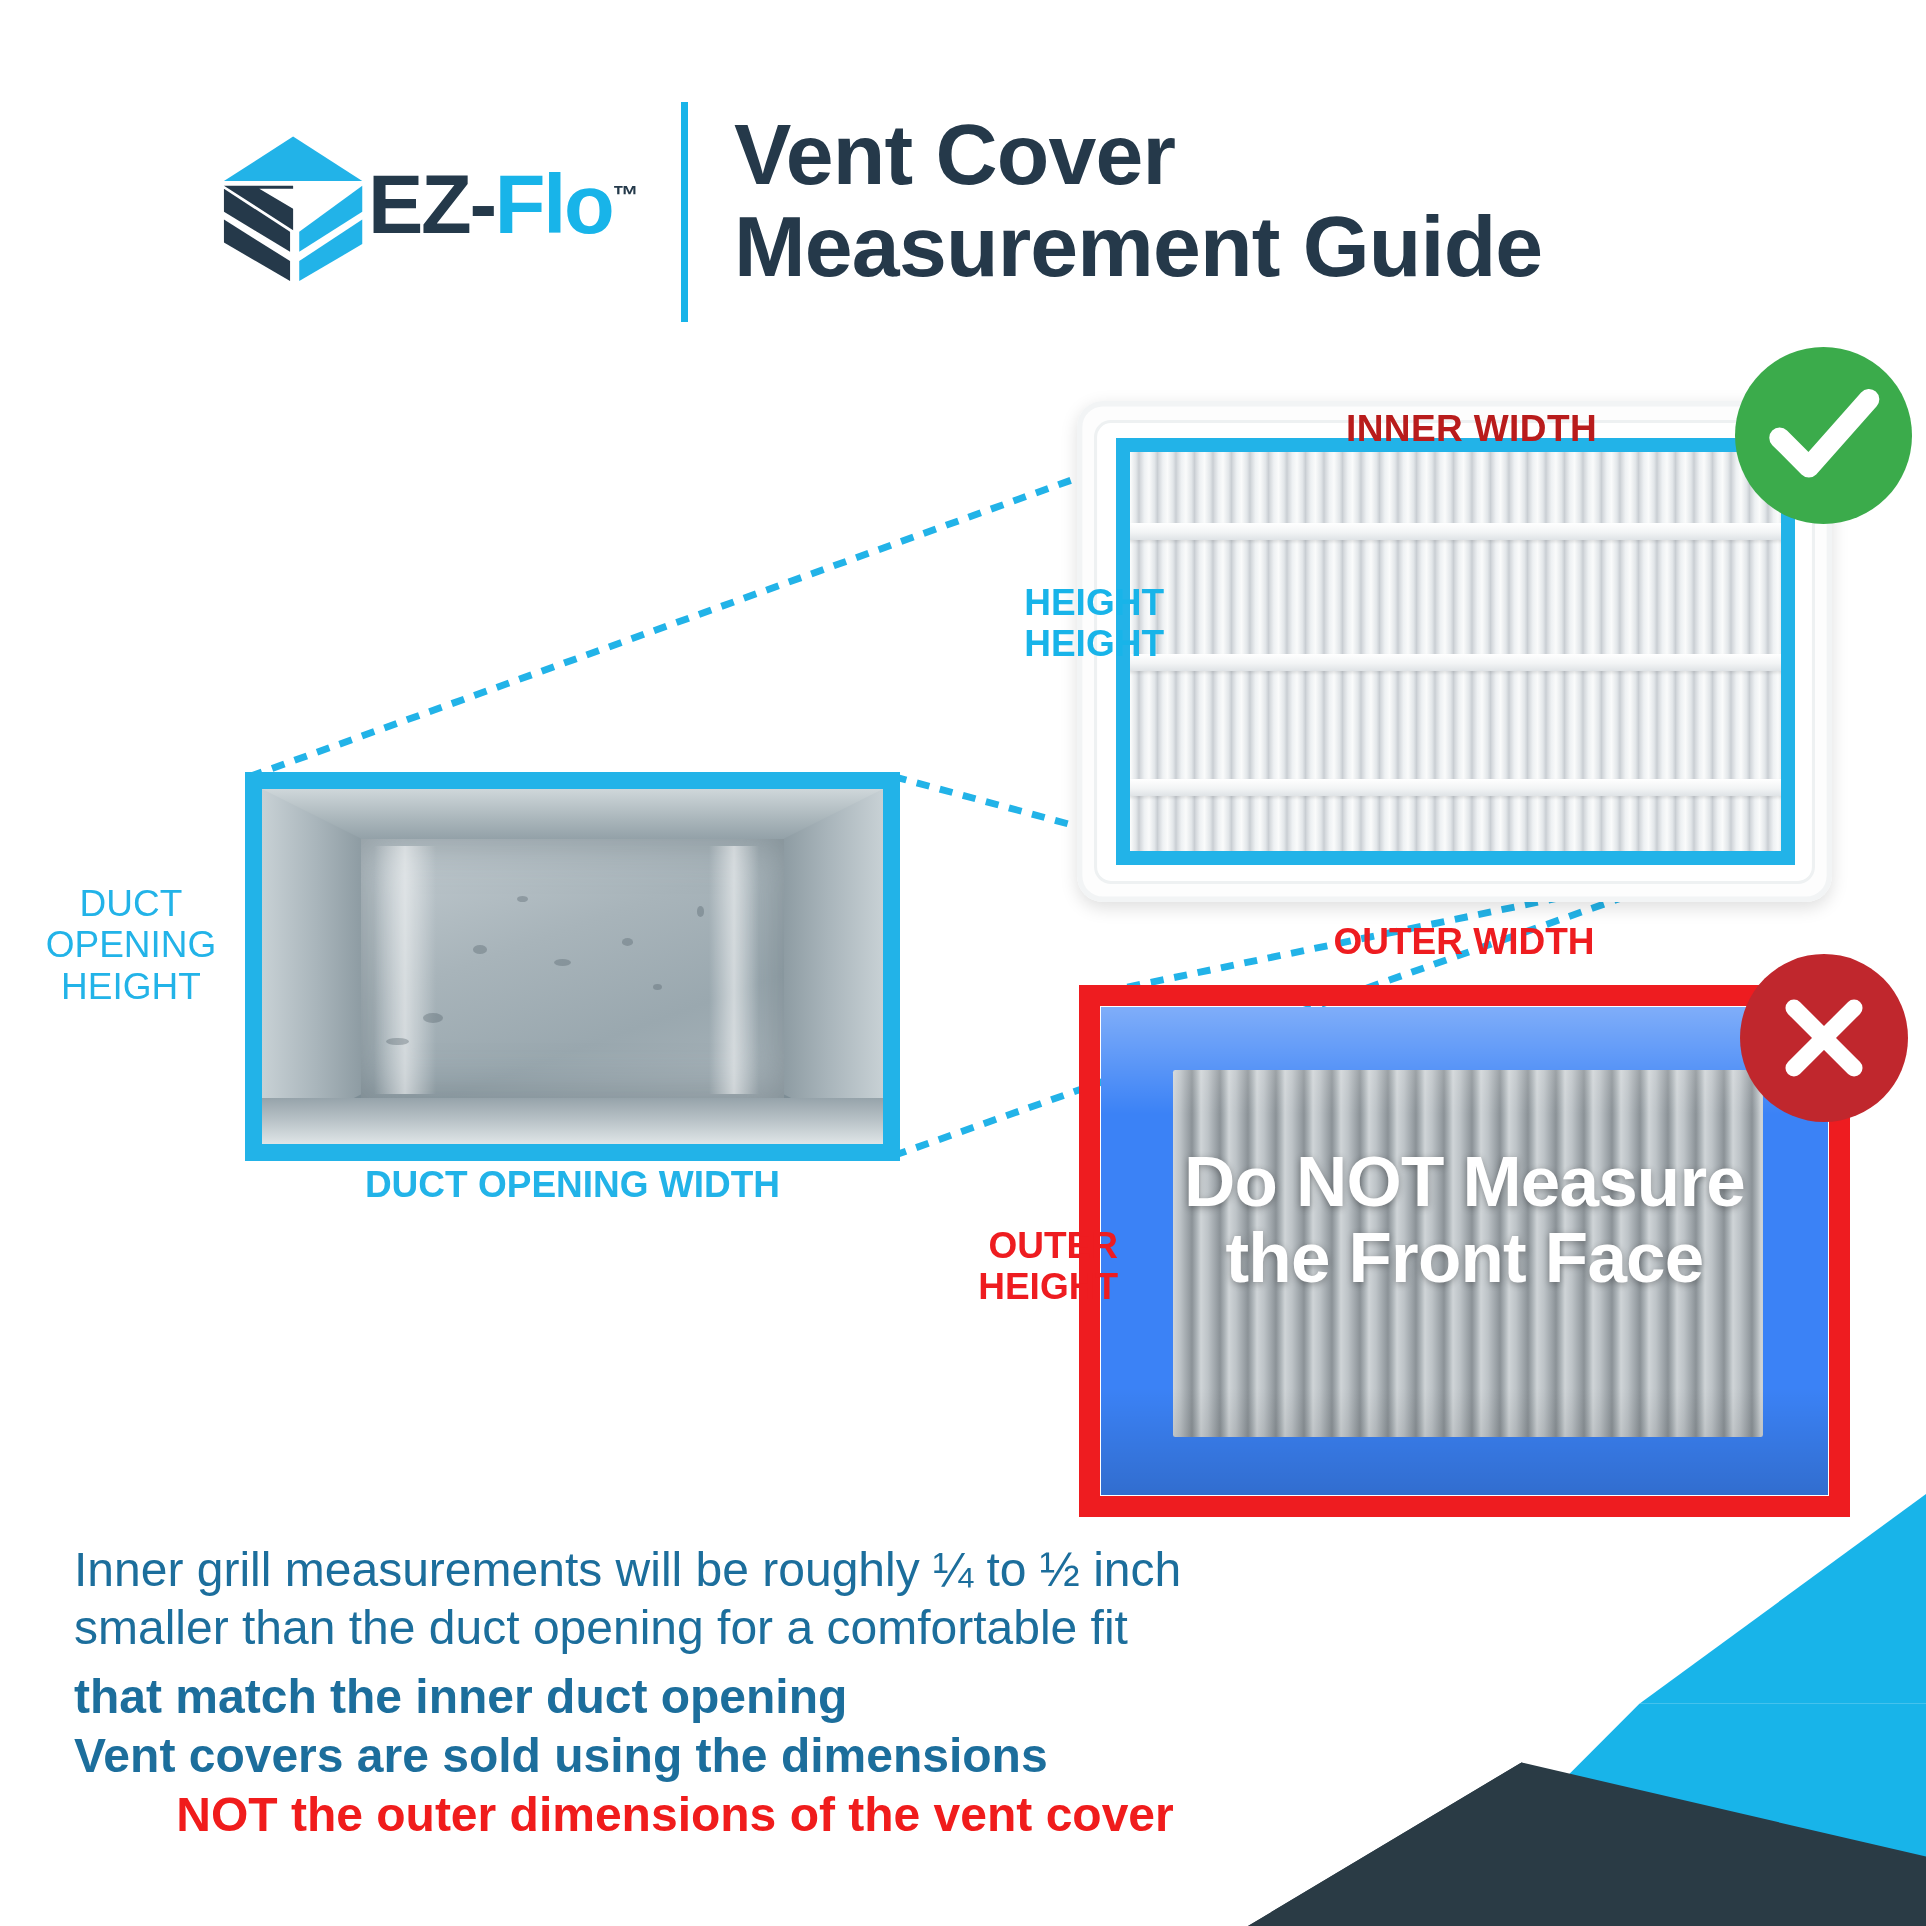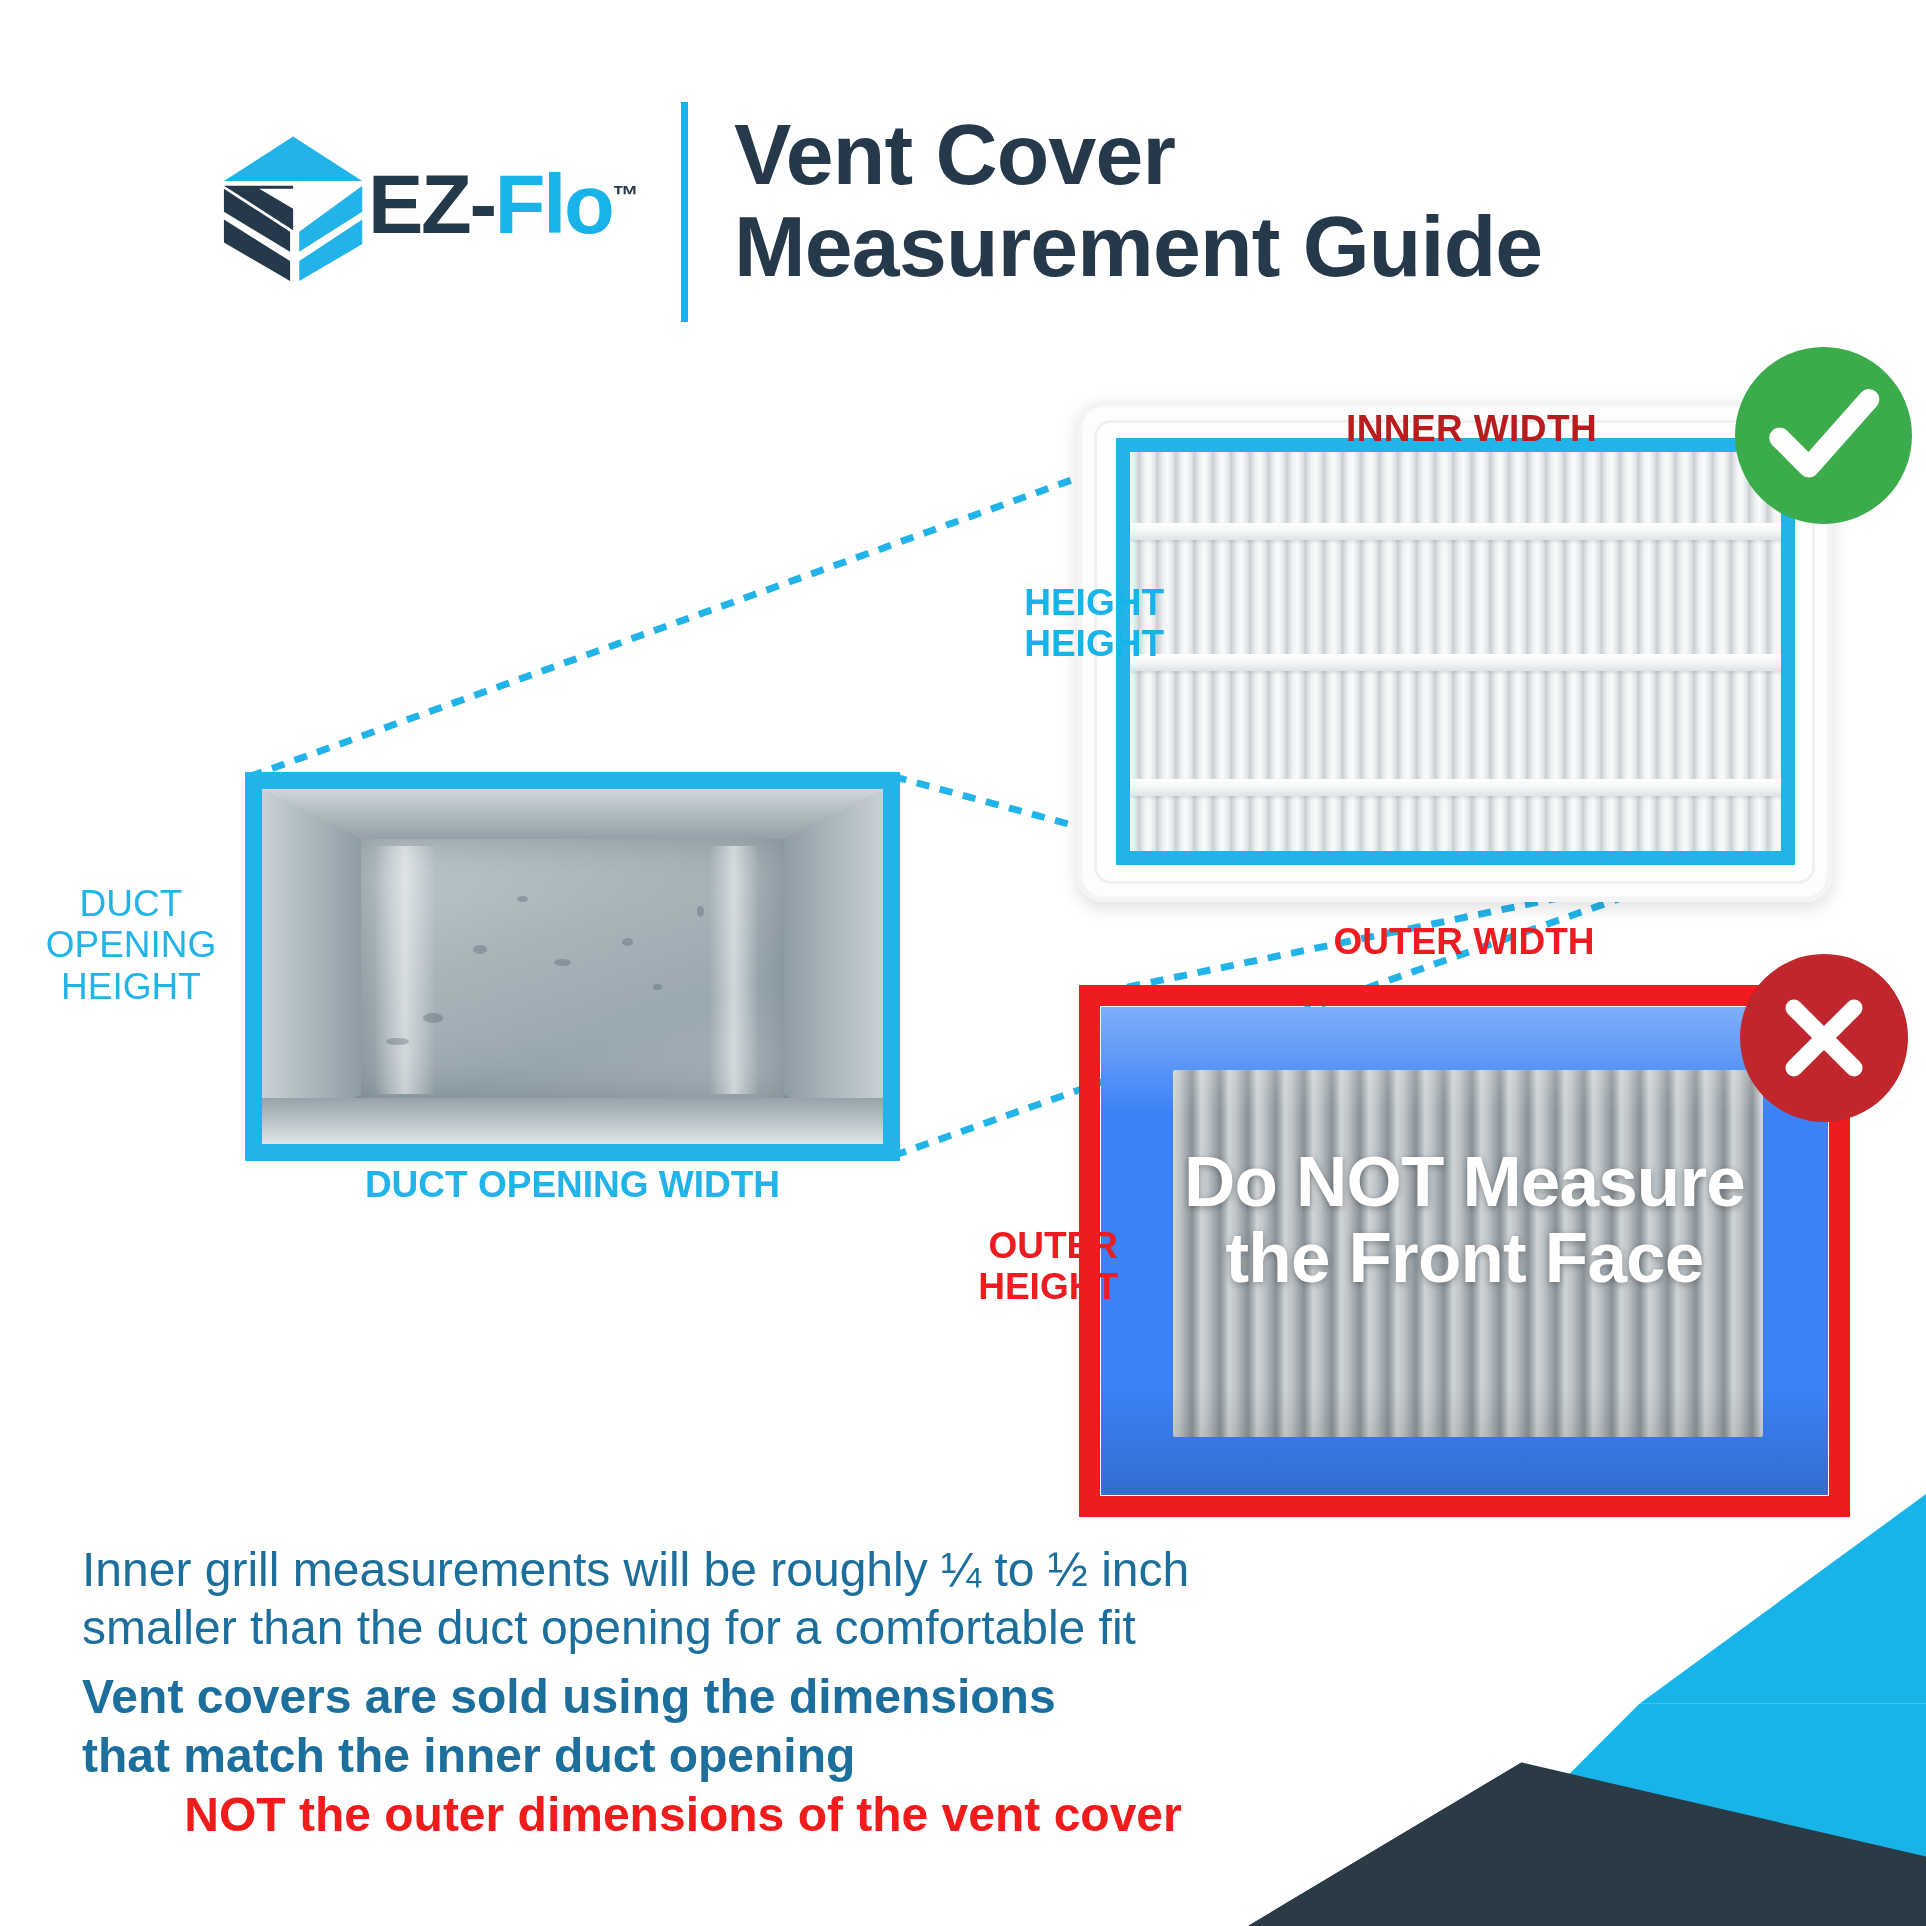--- a/index.html
+++ b/index.html
@@ -105,21 +105,21 @@
   
   #badge-x{position:absolute;left:1740px;top:954px;width:168px;height:168px;
       border-radius:50%;background:#c0272d;}
   #badge-x svg{position:absolute;left:0;top:0;}
 
   
   #connectors{position:absolute;left:0;top:0;width:1926px;height:1926px;
       pointer-events:none;}
 
   
-  #footnote{position:absolute;left:82px;top:1541px;width:1202px;}
+  #footnote{position:absolute;left:74px;top:1541px;width:1202px;}
   .note-light{color:#1c6e9c;font-size:48px;line-height:1.20;font-weight:normal;}
   .note-bold{color:#1c6e9c;font-size:48px;line-height:1.22;font-weight:bold;}
   .note-red{color:#f01c1c;font-size:48px;line-height:1.22;font-weight:bold;text-align:center;}
   .note-gap{height:12.3px;}
 
   
   #corner-deco{position:absolute;right:0;bottom:0;width:678px;height:432px;}
 </style>
 </head>
 <body>
@@ -239,22 +239,22 @@
 <div id="badge-x">
   <svg width="168" height="168" viewBox="0 0 218 218">
     <path d="M70 70 L148 148 M148 70 L70 148" stroke="#ffffff" stroke-width="22" fill="none" stroke-linecap="round"></path>
   </svg>
 </div>
 
 <div id="footnote">
   <div class="note-light">Inner grill measurements will be roughly ¼ to ½ inch</div>
   <div class="note-light">smaller than the duct opening for a comfortable fit</div>
   <div class="note-gap"></div>
+  <div class="note-bold">that match the inner duct opening</div>
   <div class="note-bold">Vent covers are sold using the dimensions</div>
-  <div class="note-bold">that match the inner duct opening</div>
   <div class="note-red">NOT the outer dimensions of the vent cover</div>
 </div>
 
 <svg id="corner-deco" viewBox="0 0 880 560" preserveAspectRatio="none">
   <polygon points="880,0 880,560 560,560 390,390 508,272 880,272" fill="#18b4e9"></polygon>
   <polygon points="880,0 508,272 880,272" fill="#18b4e9"></polygon>
   <polygon points="355,348 880,560 0,560 0,560" fill="#2a3b45"></polygon>
   <polygon points="355,348 880,470 880,560 0,560" fill="#2a3b45"></polygon>
 </svg>
 

